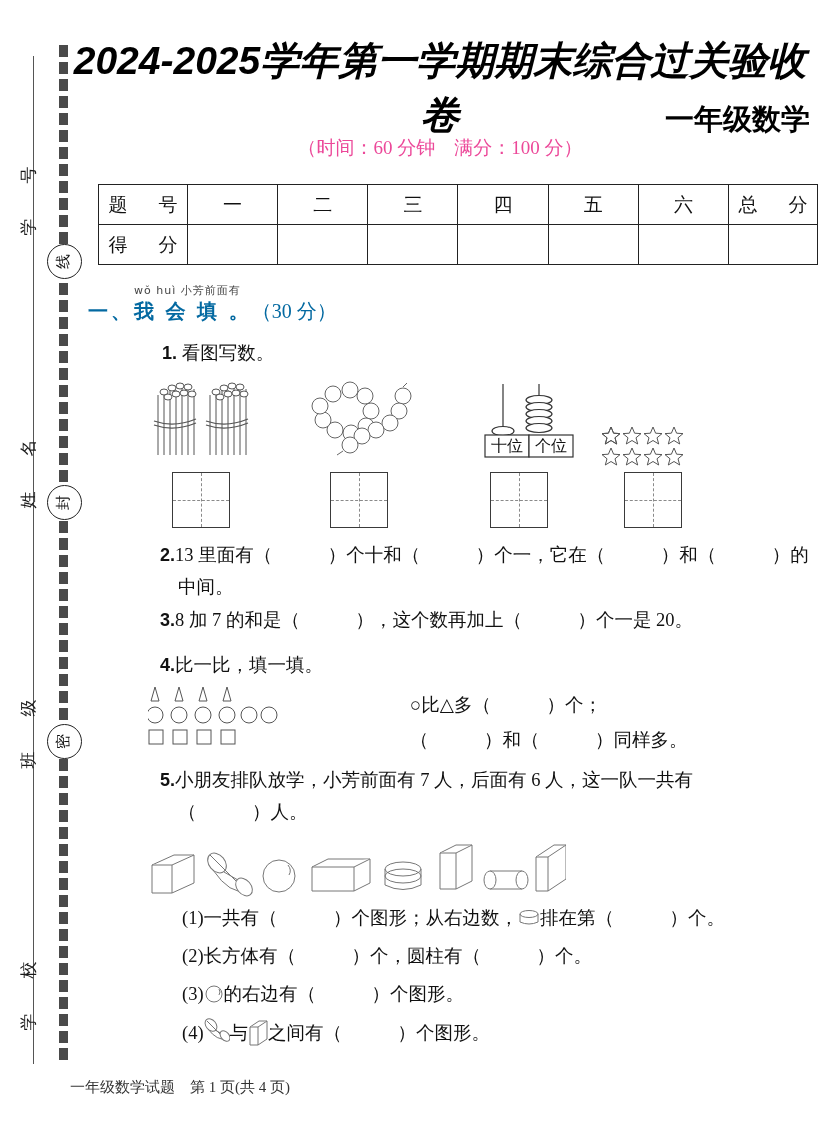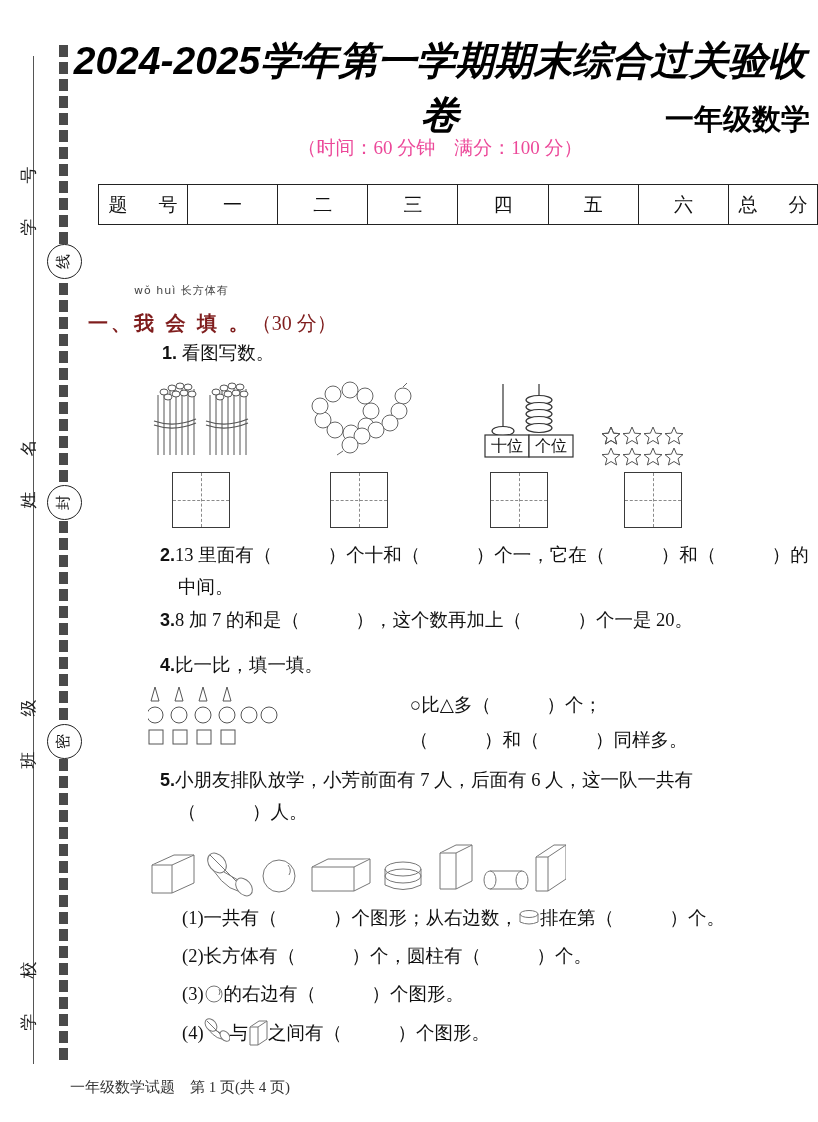--- a/index.html
+++ b/index.html
@@ -130,22 +130,21 @@
     text-indent: 6px;
   }
 
   
   .sec-head {
     position: absolute;
     font-family: "Liberation Sans", sans-serif;
     font-weight: bold;
     font-size: 20px;
     letter-spacing: 3px;
-    color: #7f1d1d;
-    margin-top: 12px;
+    color: #0369a1;
   }
   .pinyin {
     position: absolute;
     font-family: "DejaVu Sans", sans-serif;
     font-size: 11px;
     letter-spacing: 1px;
     color: #444;
   }
   .q {
     position: absolute;
@@ -221,24 +220,34 @@
         <tr>
       <td class="hcell">题　号</td>
       <td>一</td>
       <td>二</td>
       <td>三</td>
       <td>四</td>
       <td>五</td>
       <td>六</td>
       <td class="hcell">总　分</td>
     </tr>
+    <tr>
+      <td class="hcell">得　分</td>
+      <td></td>
+      <td></td>
+      <td></td>
+      <td></td>
+      <td></td>
+      <td></td>
+      <td></td>
+    </tr>
   </tbody>
     </table>
 
-  <div class="pinyin" style="left:134px; top:283px;">wǒ  huì  长方体有</div>
+  <div class="pinyin" style="left:134px; top:283px;">wǒ  huì  小芳前面有</div>
   <div class="sec-head" style="left:88px; top:298px;">
     <span>一、</span><span>我 会 填 。</span><span style="font-family:'Liberation Serif',serif;font-weight:normal;letter-spacing:0;">（30 分）</span>
   </div>
 
   <div class="q" style="left:130px; top:338px;">
     <span class="qnum">1.</span>
     <span>看图写数。</span>
   </div>
 
   <svg class="fig" style="left:148px; top:373px;" width="108" height="90" viewBox="0 0 108 90">

